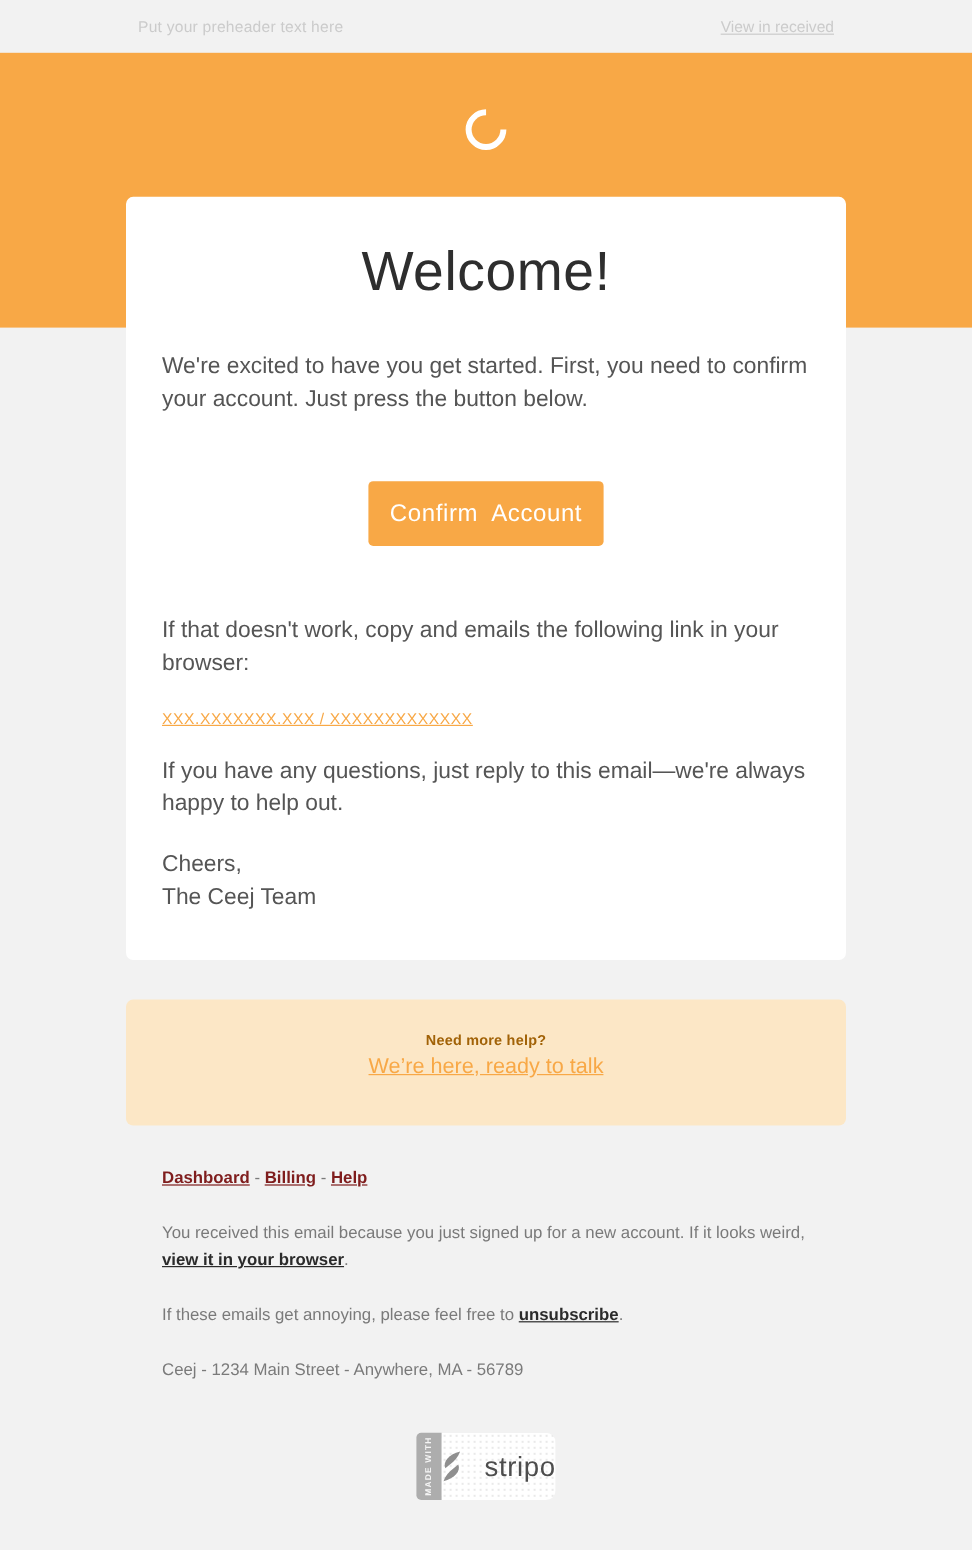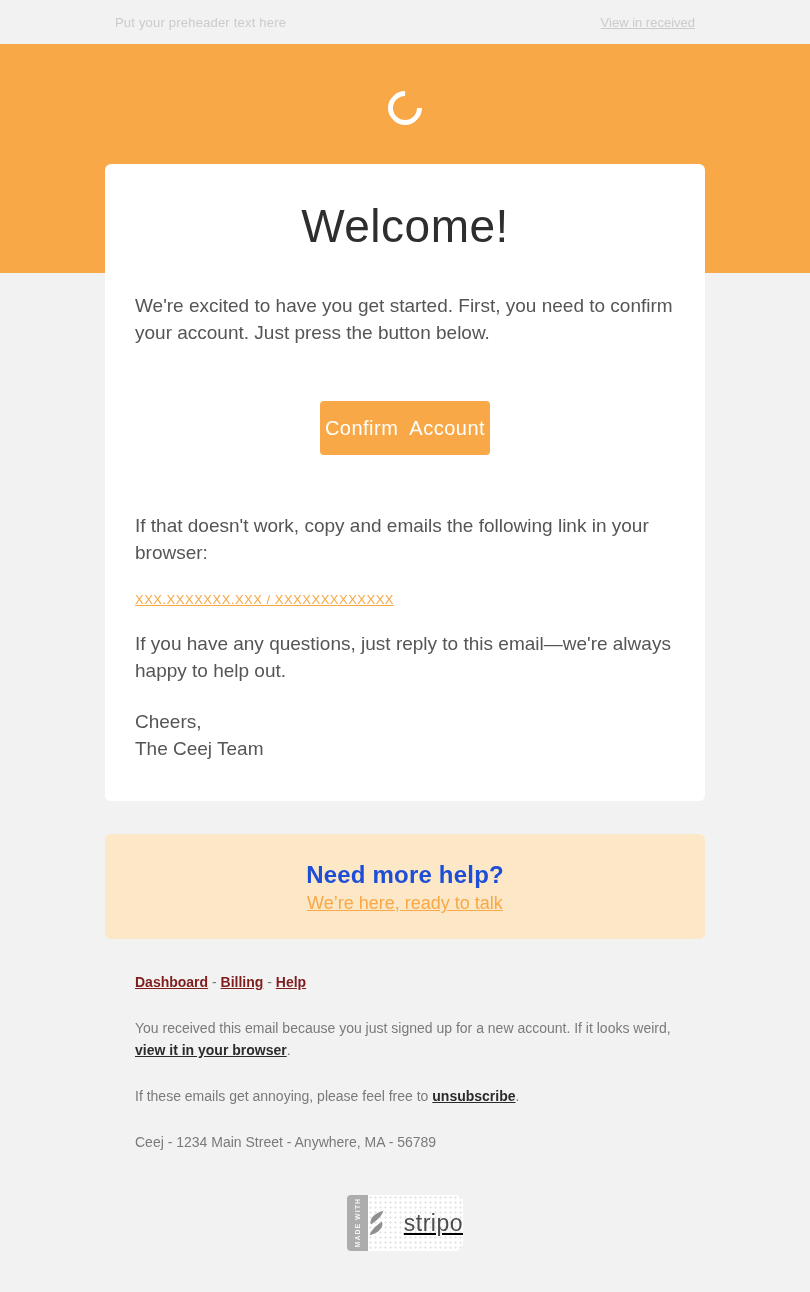--- a/index.html
+++ b/index.html
@@ -73,21 +73,21 @@
   }
   .card p {
     font-size: 19px;
     line-height: 27px;
     color: #555555;
   }
   .p-intro     { margin-top: 38px; }
   .btn-row     { margin-top: 55px; text-align: center; }
   .confirm-btn {
     display: inline-block;
-    width: 170px;
+    width: 196px;
     height: 54px;
     background: #F8A846;
     border: none;
     border-radius: 4px;
     color: #FFFFFF;
     font-size: 20px;
     font-family: "Liberation Sans", sans-serif;
     letter-spacing: 0.5px;
     word-spacing: 6px;
     cursor: pointer;
@@ -109,23 +109,23 @@
   .help-section {
     width: 600px;
     height: 105px;
     margin: 33px auto 0;
     background: #FCE7C6;
     border-radius: 6px;
     text-align: center;
     padding-top: 27px;
   }
   .help-title {
-    font-size: 24px;
-    font-weight: 700;
-    color: #1d4ed8;
+    font-size: 12px;
+    font-weight: 700;
+    color: #a16207;
     letter-spacing: 0.2px;
   }
   .help-link {
     display: inline-block;
     margin-top: 4px;
     font-size: 18px;
     color: #F8A846;
     text-decoration: underline;
     cursor: pointer;
   }
@@ -186,21 +186,20 @@
   .badge-body {
     flex: 1;
     background: #FFFFFF;
     background-image: radial-gradient(circle, #E9E9E9 1px, transparent 1.2px);
     background-size: 5px 5px;
     border-radius: 0 8px 8px 0;
     display: flex;
     align-items: center;
     justify-content: center;
     gap: 19px;
-    text-decoration: underline;
   }
   .badge-brand {
     font-size: 23px;
     color: #4D4D4D;
     letter-spacing: 0.5px;
   }
 </style>
 </head>
 <body>
 

